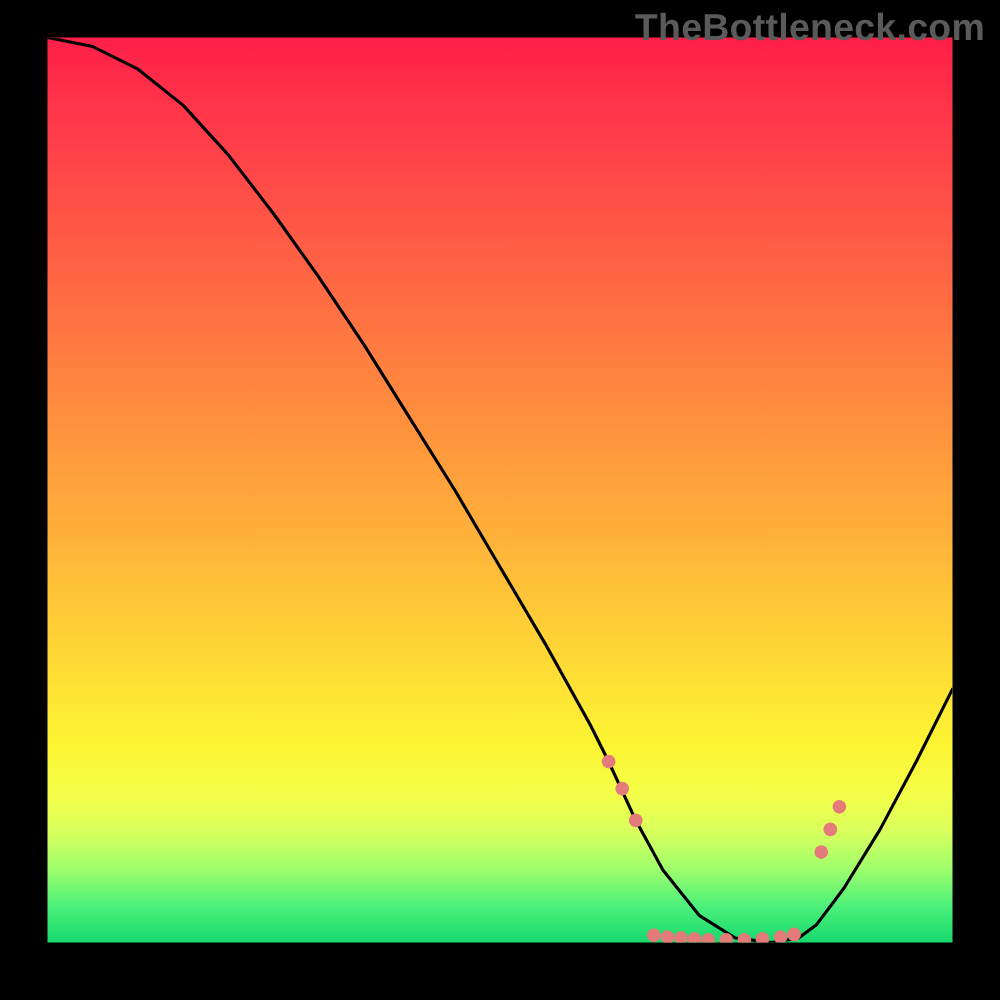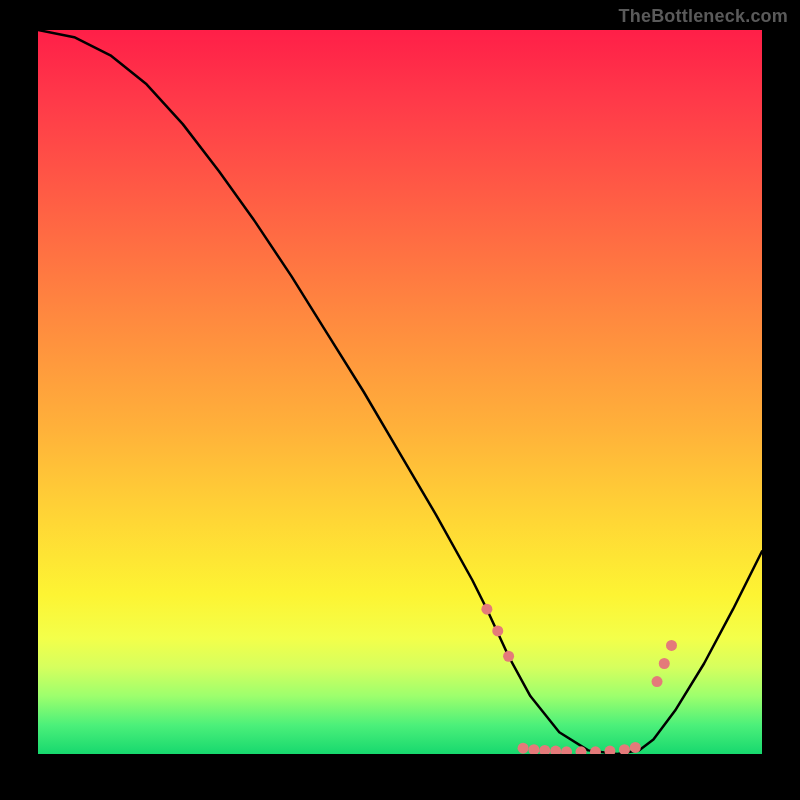--- a/index.html
+++ b/index.html
@@ -15,21 +15,21 @@
     position: relative;
     width: 800px;
     height: 800px;
     background: #000;
   }
   .watermark {
     position: absolute;
     top: 6px;
     right: 12px;
     color: #5a5a5a;
-    font-size: 18px;
+    font-size: 30px;
     font-weight: 600;
     letter-spacing: 0.2px;
     z-index: 20;
     pointer-events: none;
   }
   .plot {
     position: absolute;
     left: 38px;
     top: 30px;
     width: 724px;

